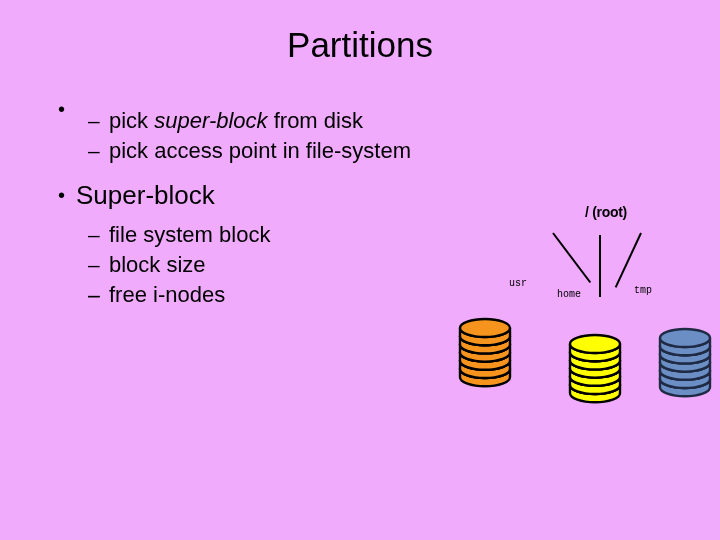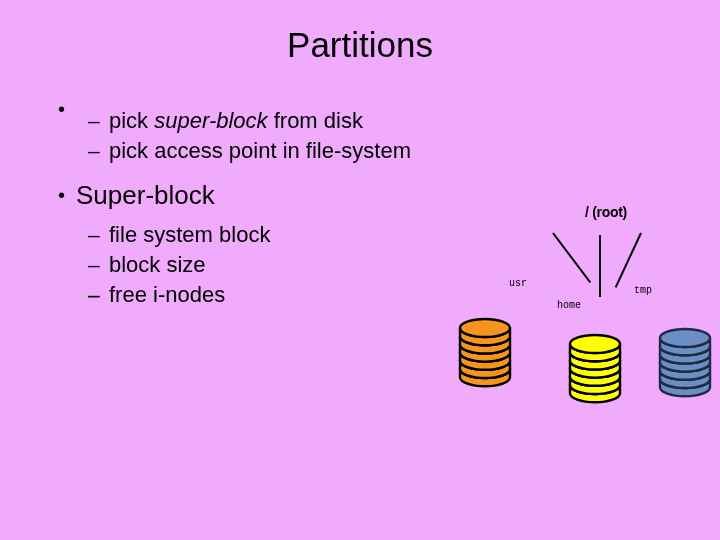--- a/index.html
+++ b/index.html
@@ -177,21 +177,21 @@
 
     <div class="root-label" style="left:145px; top:14px;">/ (root)</div>
 
     <div class="edge" style="left:112px; top:43px; width:2px; height:62px; transform-origin:top center; transform:rotate(-37deg);"></div>
 
     <div class="edge" style="left:159px; top:45px; width:2px; height:62px;"></div>
 
     <div class="edge" style="left:200px; top:43px; width:2px; height:60px; transform-origin:top center; transform:rotate(25deg);"></div>
 
     <div class="node-label" style="left:69px; top:85px;">usr</div>
-    <div class="node-label" style="left:117px; top:107px;">home</div>
+    <div class="node-label" style="left:117px; top:96px;">home</div>
     <div class="node-label" style="left:194px; top:92px;">tmp</div>
 
     <div class="disk-stack" style="left:16px; top:126px;">
       <svg width="58" height="72" viewBox="0 0 58 72">
         <g id="stack-usr">
             <path d="M 4 53 a 25 9 0 0 0 50 0 l 0 8.2 a 25 9 0 0 1 -50 0 z" fill="#f7941e" stroke="#000000" stroke-width="2.4" stroke-linejoin="round"></path>
             <ellipse cx="29" cy="53" rx="25" ry="9" fill="#f7941e" stroke="#000000" stroke-width="2.4"></ellipse>
             <path d="M 4 44.8 a 25 9 0 0 0 50 0 l 0 8.2 a 25 9 0 0 1 -50 0 z" fill="#f7941e" stroke="#000000" stroke-width="2.4" stroke-linejoin="round"></path>
             <ellipse cx="29" cy="44.8" rx="25" ry="9" fill="#f7941e" stroke="#000000" stroke-width="2.4"></ellipse>
             <path d="M 4 36.599999999999994 a 25 9 0 0 0 50 0 l 0 8.2 a 25 9 0 0 1 -50 0 z" fill="#f7941e" stroke="#000000" stroke-width="2.4" stroke-linejoin="round"></path>

